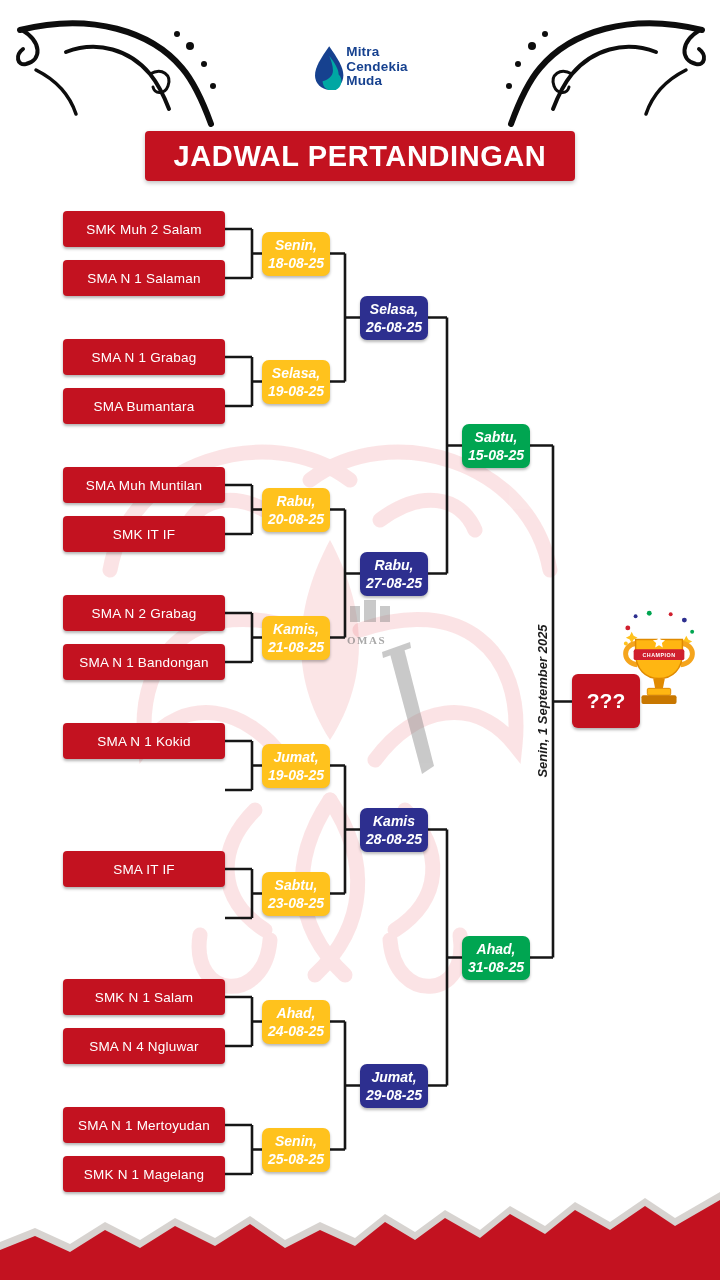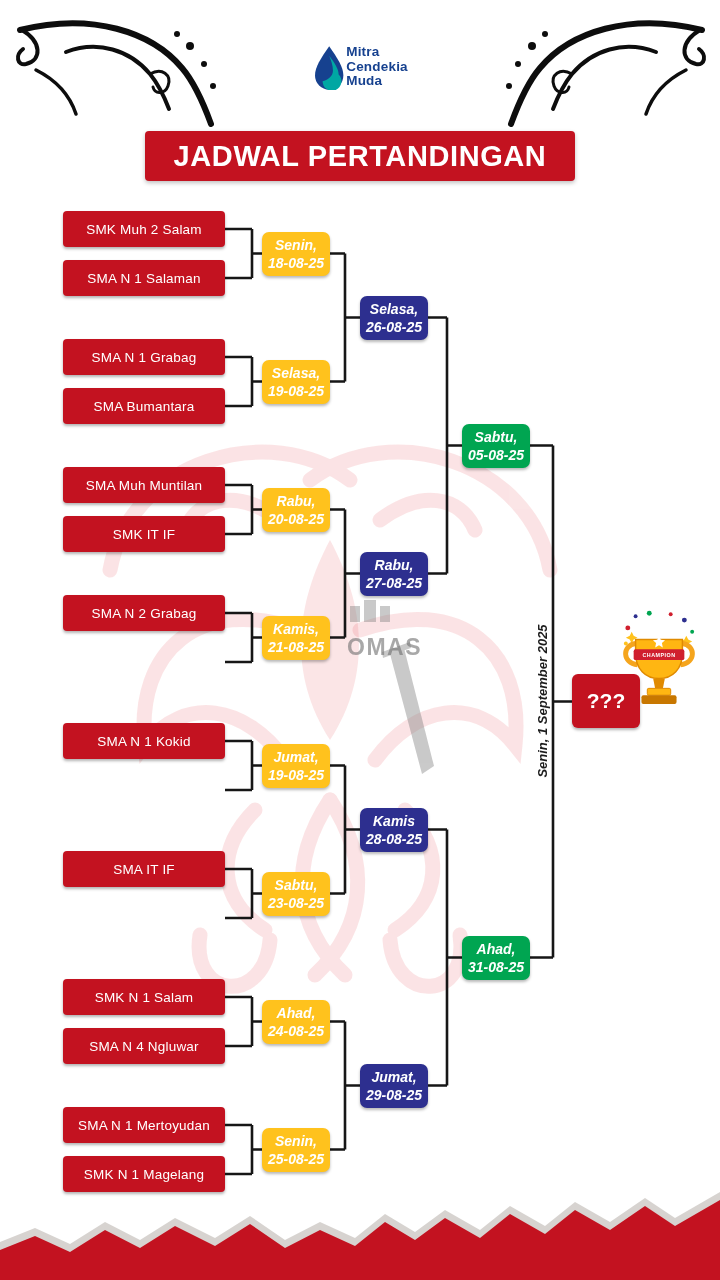--- a/index.html
+++ b/index.html
@@ -43,21 +43,21 @@
   }
   .vertical-date{
     position:absolute;left:542px;top:701px;transform:translate(-50%,-50%) rotate(-90deg);
     font-size:13px;font-style:italic;font-weight:600;color:#1c1c1c;white-space:nowrap;z-index:2;
   }
   .connectors{position:absolute;left:0;top:0;z-index:1;}
   .watermark{position:absolute;left:50px;top:380px;z-index:0;pointer-events:none;}
   .emblem{position:absolute;left:338px;top:596px;z-index:0;pointer-events:none;}
   .emblem-text{
     position:absolute;left:347px;top:634px;z-index:1;color:#707070;opacity:.6;
-    font-family:Liberation Sans, sans-serif;font-weight:700;font-size:23px;letter-spacing:1.5px;
+    font-family:Liberation Serif, serif;font-weight:700;font-size:11px;letter-spacing:1.5px;
   }
   .trophy{position:absolute;left:620px;top:610px;z-index:3;}
   .torn{position:absolute;left:0;top:1180px;z-index:4;}
 </style>
 </head>
 <body>
 
 <div class="page">
 
   <svg class="watermark" width="560" height="640" viewBox="0 0 560 640">
@@ -155,20 +155,21 @@
       M530 445.5H553 M530 957.5H553 M553 445.5V957.5 M553 701.5H572"></path>
   </svg>
 
   <div class="team" style="top:211px">SMK Muh 2 Salam</div>
   <div class="team" style="top:260px">SMA N 1 Salaman</div>
   <div class="team" style="top:339px">SMA N 1 Grabag</div>
   <div class="team" style="top:388px">SMA Bumantara</div>
   <div class="team" style="top:467px">SMA Muh Muntilan</div>
   <div class="team" style="top:516px">SMK IT IF</div>
   <div class="team" style="top:595px">SMA N 2 Grabag</div>
+  <div class="team" style="top:644px">SMA N 1 Bandongan</div>
   <div class="team" style="top:723px">SMA N 1 Kokid</div>
   <div class="team" style="top:851px">SMA IT IF</div>
   <div class="team" style="top:979px">SMK N 1 Salam</div>
   <div class="team" style="top:1028px">SMA N 4 Ngluwar</div>
   <div class="team" style="top:1107px">SMA N 1 Mertoyudan</div>
   <div class="team" style="top:1156px">SMK N 1 Magelang</div>
 
   <div class="badge y" style="top:232px">
     <span>Senin,</span>
     <span>18-08-25</span>
@@ -214,21 +215,21 @@
     <span>Kamis</span>
     <span>28-08-25</span>
   </div>
   <div class="badge b" style="top:1064px">
     <span>Jumat,</span>
     <span>29-08-25</span>
   </div>
 
   <div class="badge g" style="top:424px">
     <span>Sabtu,</span>
-    <span>05-08-25</span>
+    <span>15-08-25</span>
   </div>
   <div class="badge g" style="top:936px">
     <span>Ahad,</span>
     <span>31-08-25</span>
   </div>
 
   <div class="vertical-date">Senin, 1 September 2025</div>
   <div class="final-box">???</div>
 
   <svg class="trophy" width="78" height="106" viewBox="0 0 80 108">

